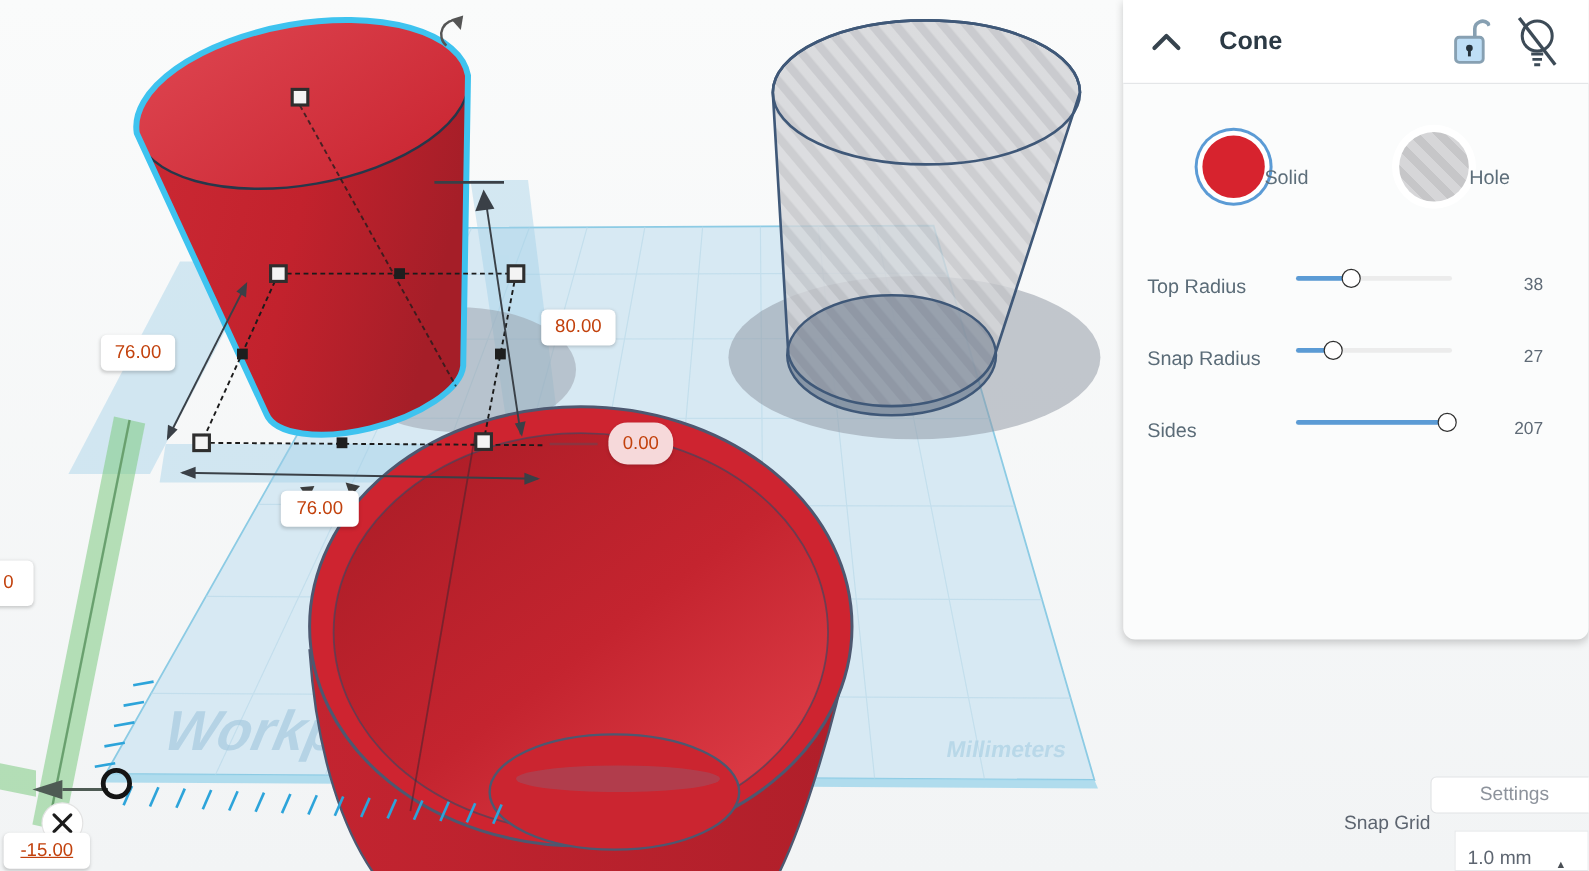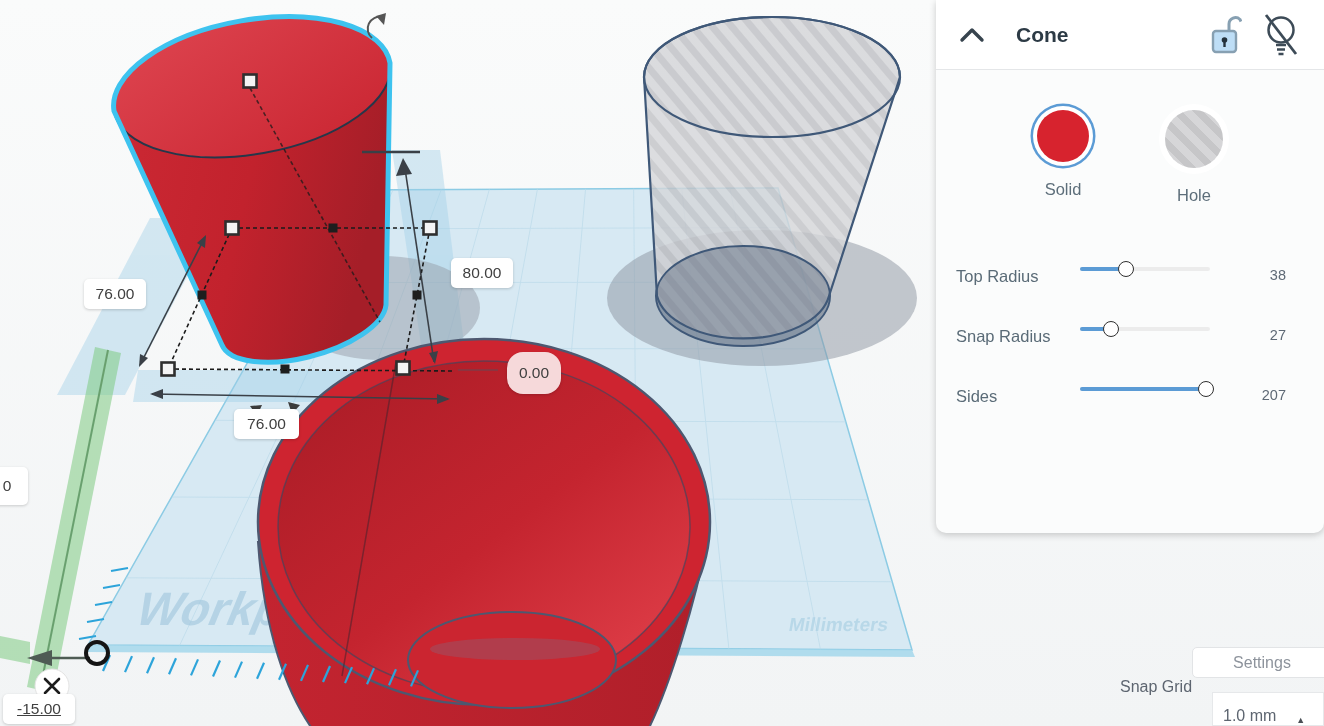--- a/index.html
+++ b/index.html
@@ -1,35 +1,35 @@
 <!DOCTYPE html>
 <html><head>
 <meta charset="utf-8">
 <style>
   html,body{margin:0;padding:0;background:#eef0f1;}
   *{box-sizing:border-box;font-family:"Liberation Sans",sans-serif;}
   #app{position:relative;width:1324px;height:726px;overflow:hidden;
        background:linear-gradient(#fafbfb,#f2f4f5);}
   
   #scene{position:absolute;left:0;top:0;}
-  .dim-label{position:absolute;background:#fff;border-radius:5px;color:#404040;
+  .dim-label{position:absolute;background:#fff;border-radius:5px;color:#c2410c;
     font-size:15.5px;display:flex;align-items:center;justify-content:center;
     box-shadow:0 1px 3px rgba(0,0,0,.18);padding:0 6px;height:30px;}
-  .dim-label.pink{background:#f6d9da;border-radius:16px;height:42px;}
+  .dim-label.pink{background:#f6d9da;border-radius:16px;height:35px;}
   
   #panel{position:absolute;left:936px;top:0;width:388px;height:533px;
     background:#fbfcfc;border-radius:0 0 10px 10px;
     box-shadow:0 2px 7px rgba(0,0,0,.2);}
   #panel-header{height:70px;background:#fff;border-bottom:1px solid #e4e6e8;
     display:flex;align-items:center;padding:10px 22px;}
   #panel-title{font-size:21px;font-weight:bold;color:#2c3a45;margin-left:30px;}
   .hspacer{flex:1;}
   .hdr-icon{display:flex;align-items:center;cursor:pointer;}
   #swatch-row{display:flex;justify-content:center;gap:76px;margin-top:40px;}
-  .swatch-opt{display:flex;flex-direction:column;align-items:center;cursor:pointer;}
+  .swatch-opt{display:flex;flex-direction:row;align-items:center;cursor:pointer;}
   .swatch-circle{width:52px;height:52px;border-radius:50%;}
   .swatch-circle.solid{background:#d7232e;
     box-shadow:0 0 0 4px #fff,0 0 0 6.5px #5b9bd5;}
   .swatch-circle.hole{width:58px;height:58px;
     background:repeating-linear-gradient(45deg,#c6c6c8 0 7px,#d6d6d8 7px 15px);
     box-shadow:0 0 0 6px #fff;}
   .swatch-label{margin-top:18px;font-size:16.5px;color:#5d6e7a;}
   #sliders{margin-top:62px;}
   .s-row{display:flex;align-items:flex-start;height:60px;padding:0 38px 0 20px;}
   .s-label{width:124px;font-size:16.5px;color:#5a6b77;}

